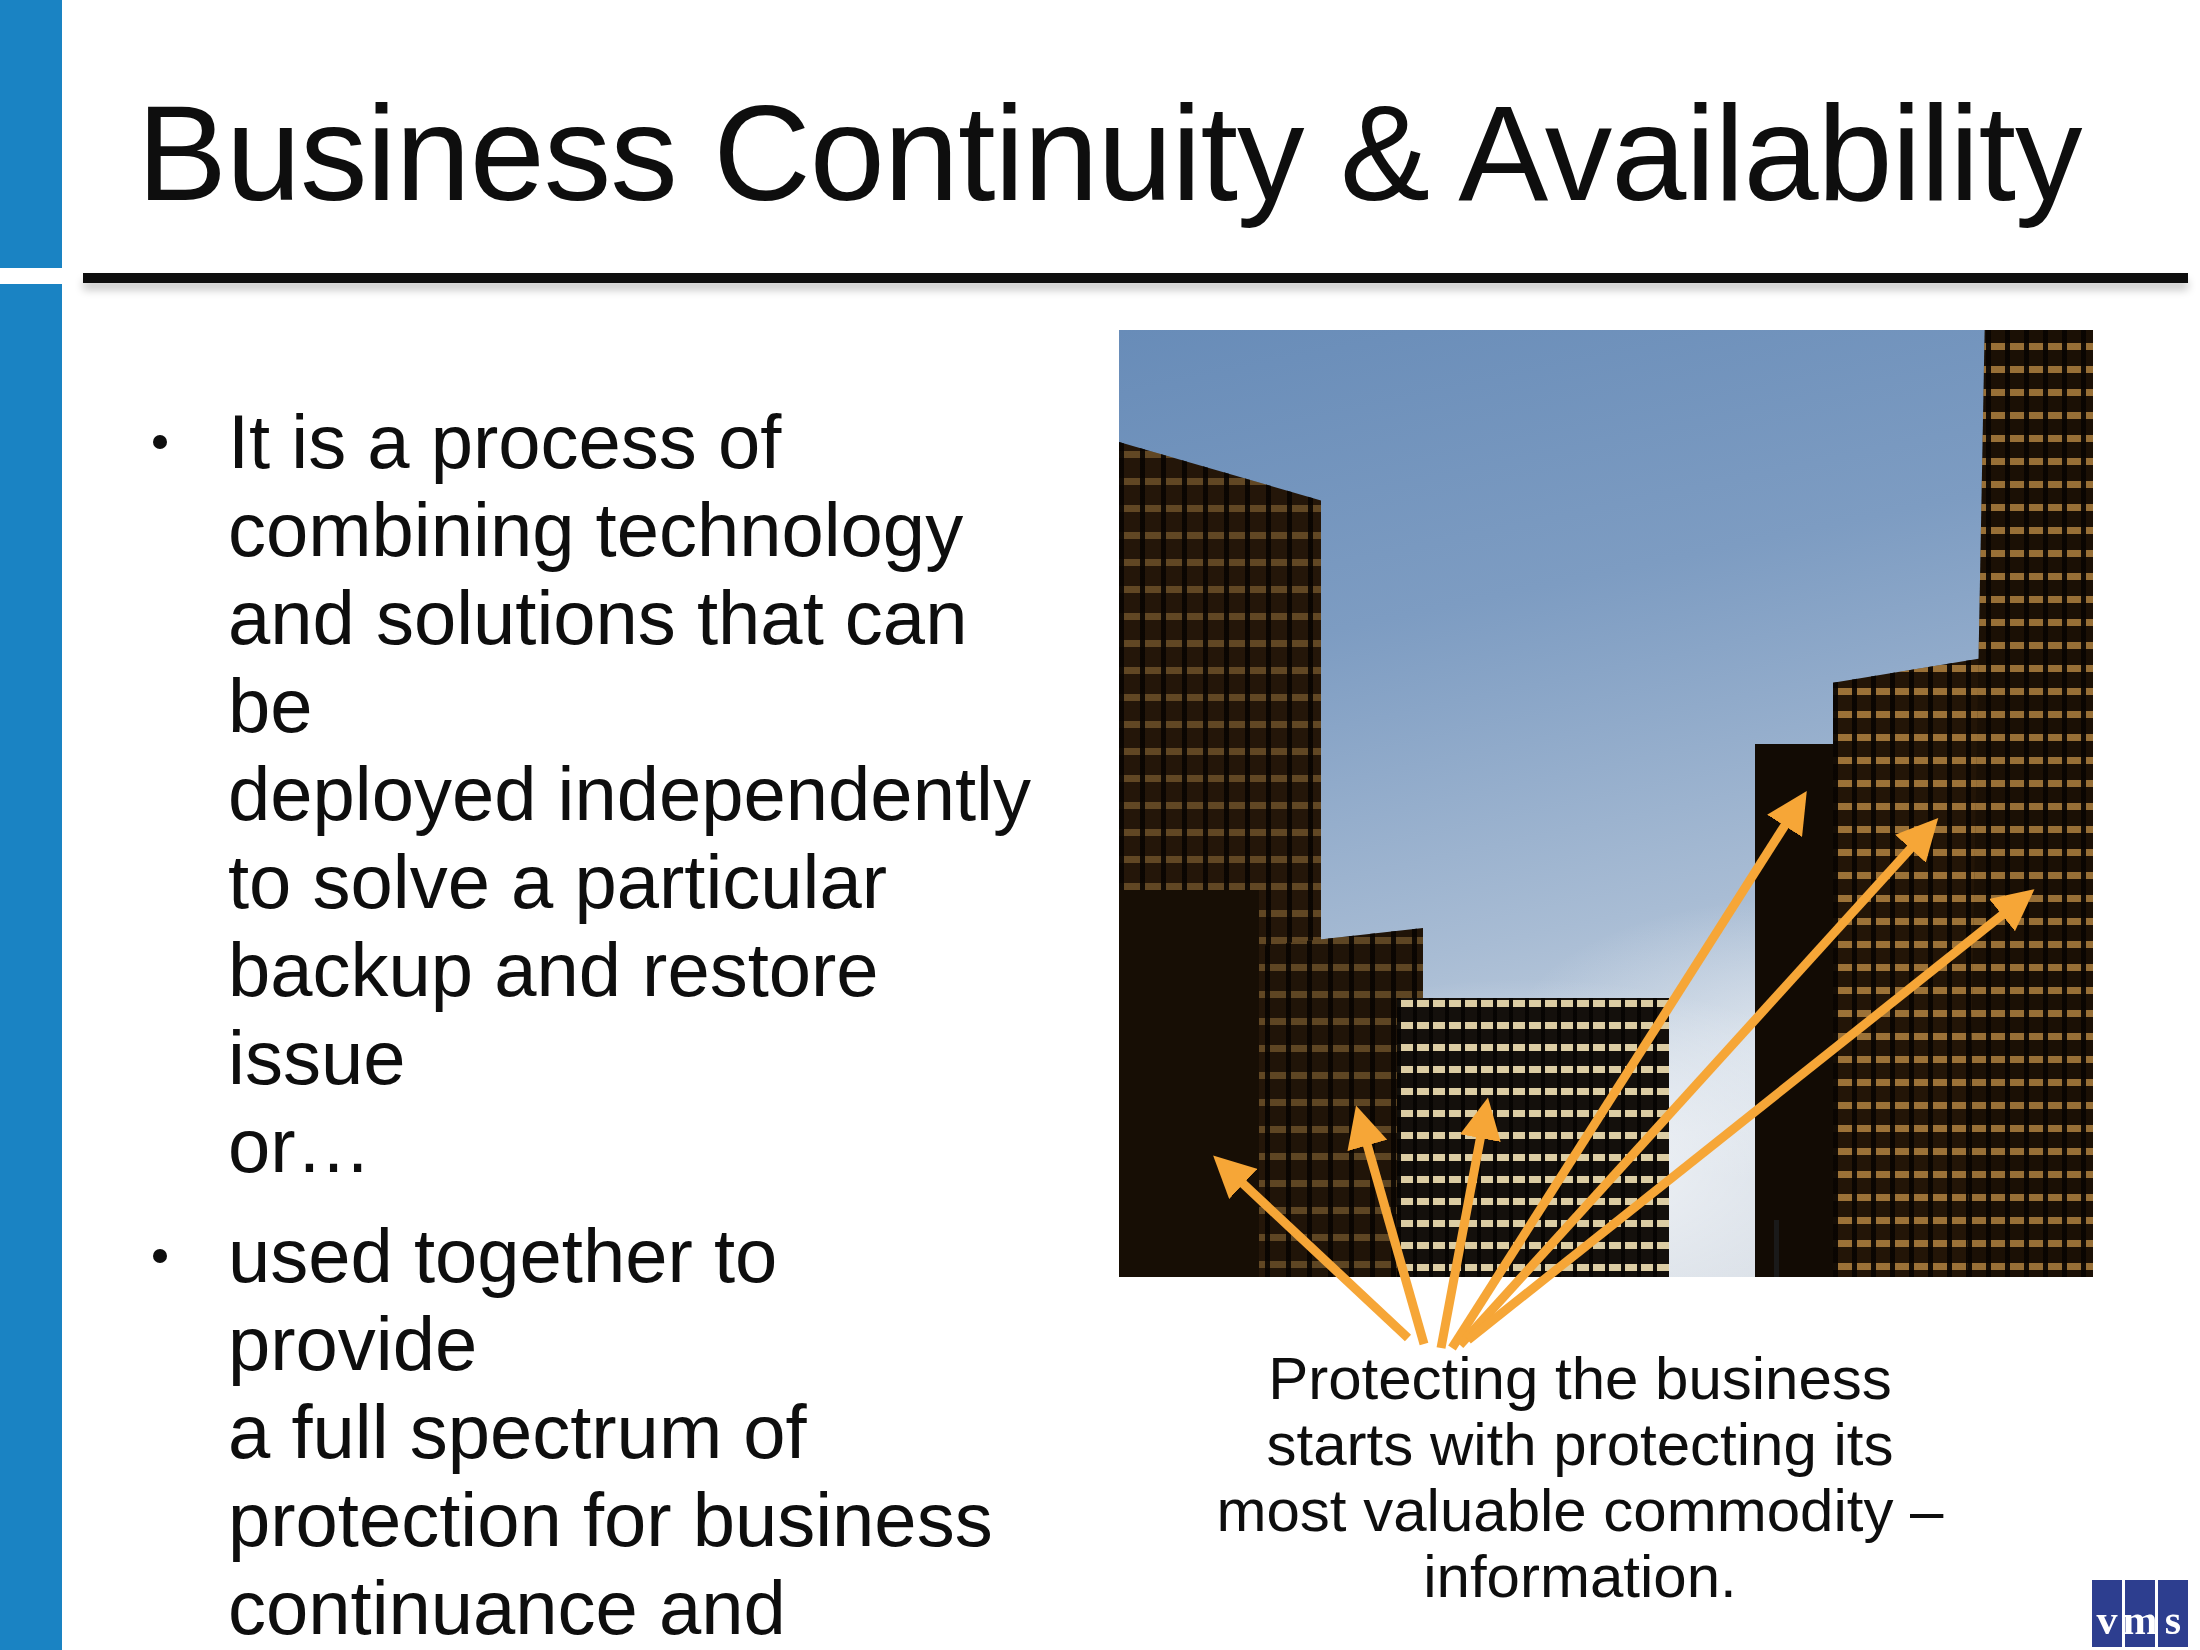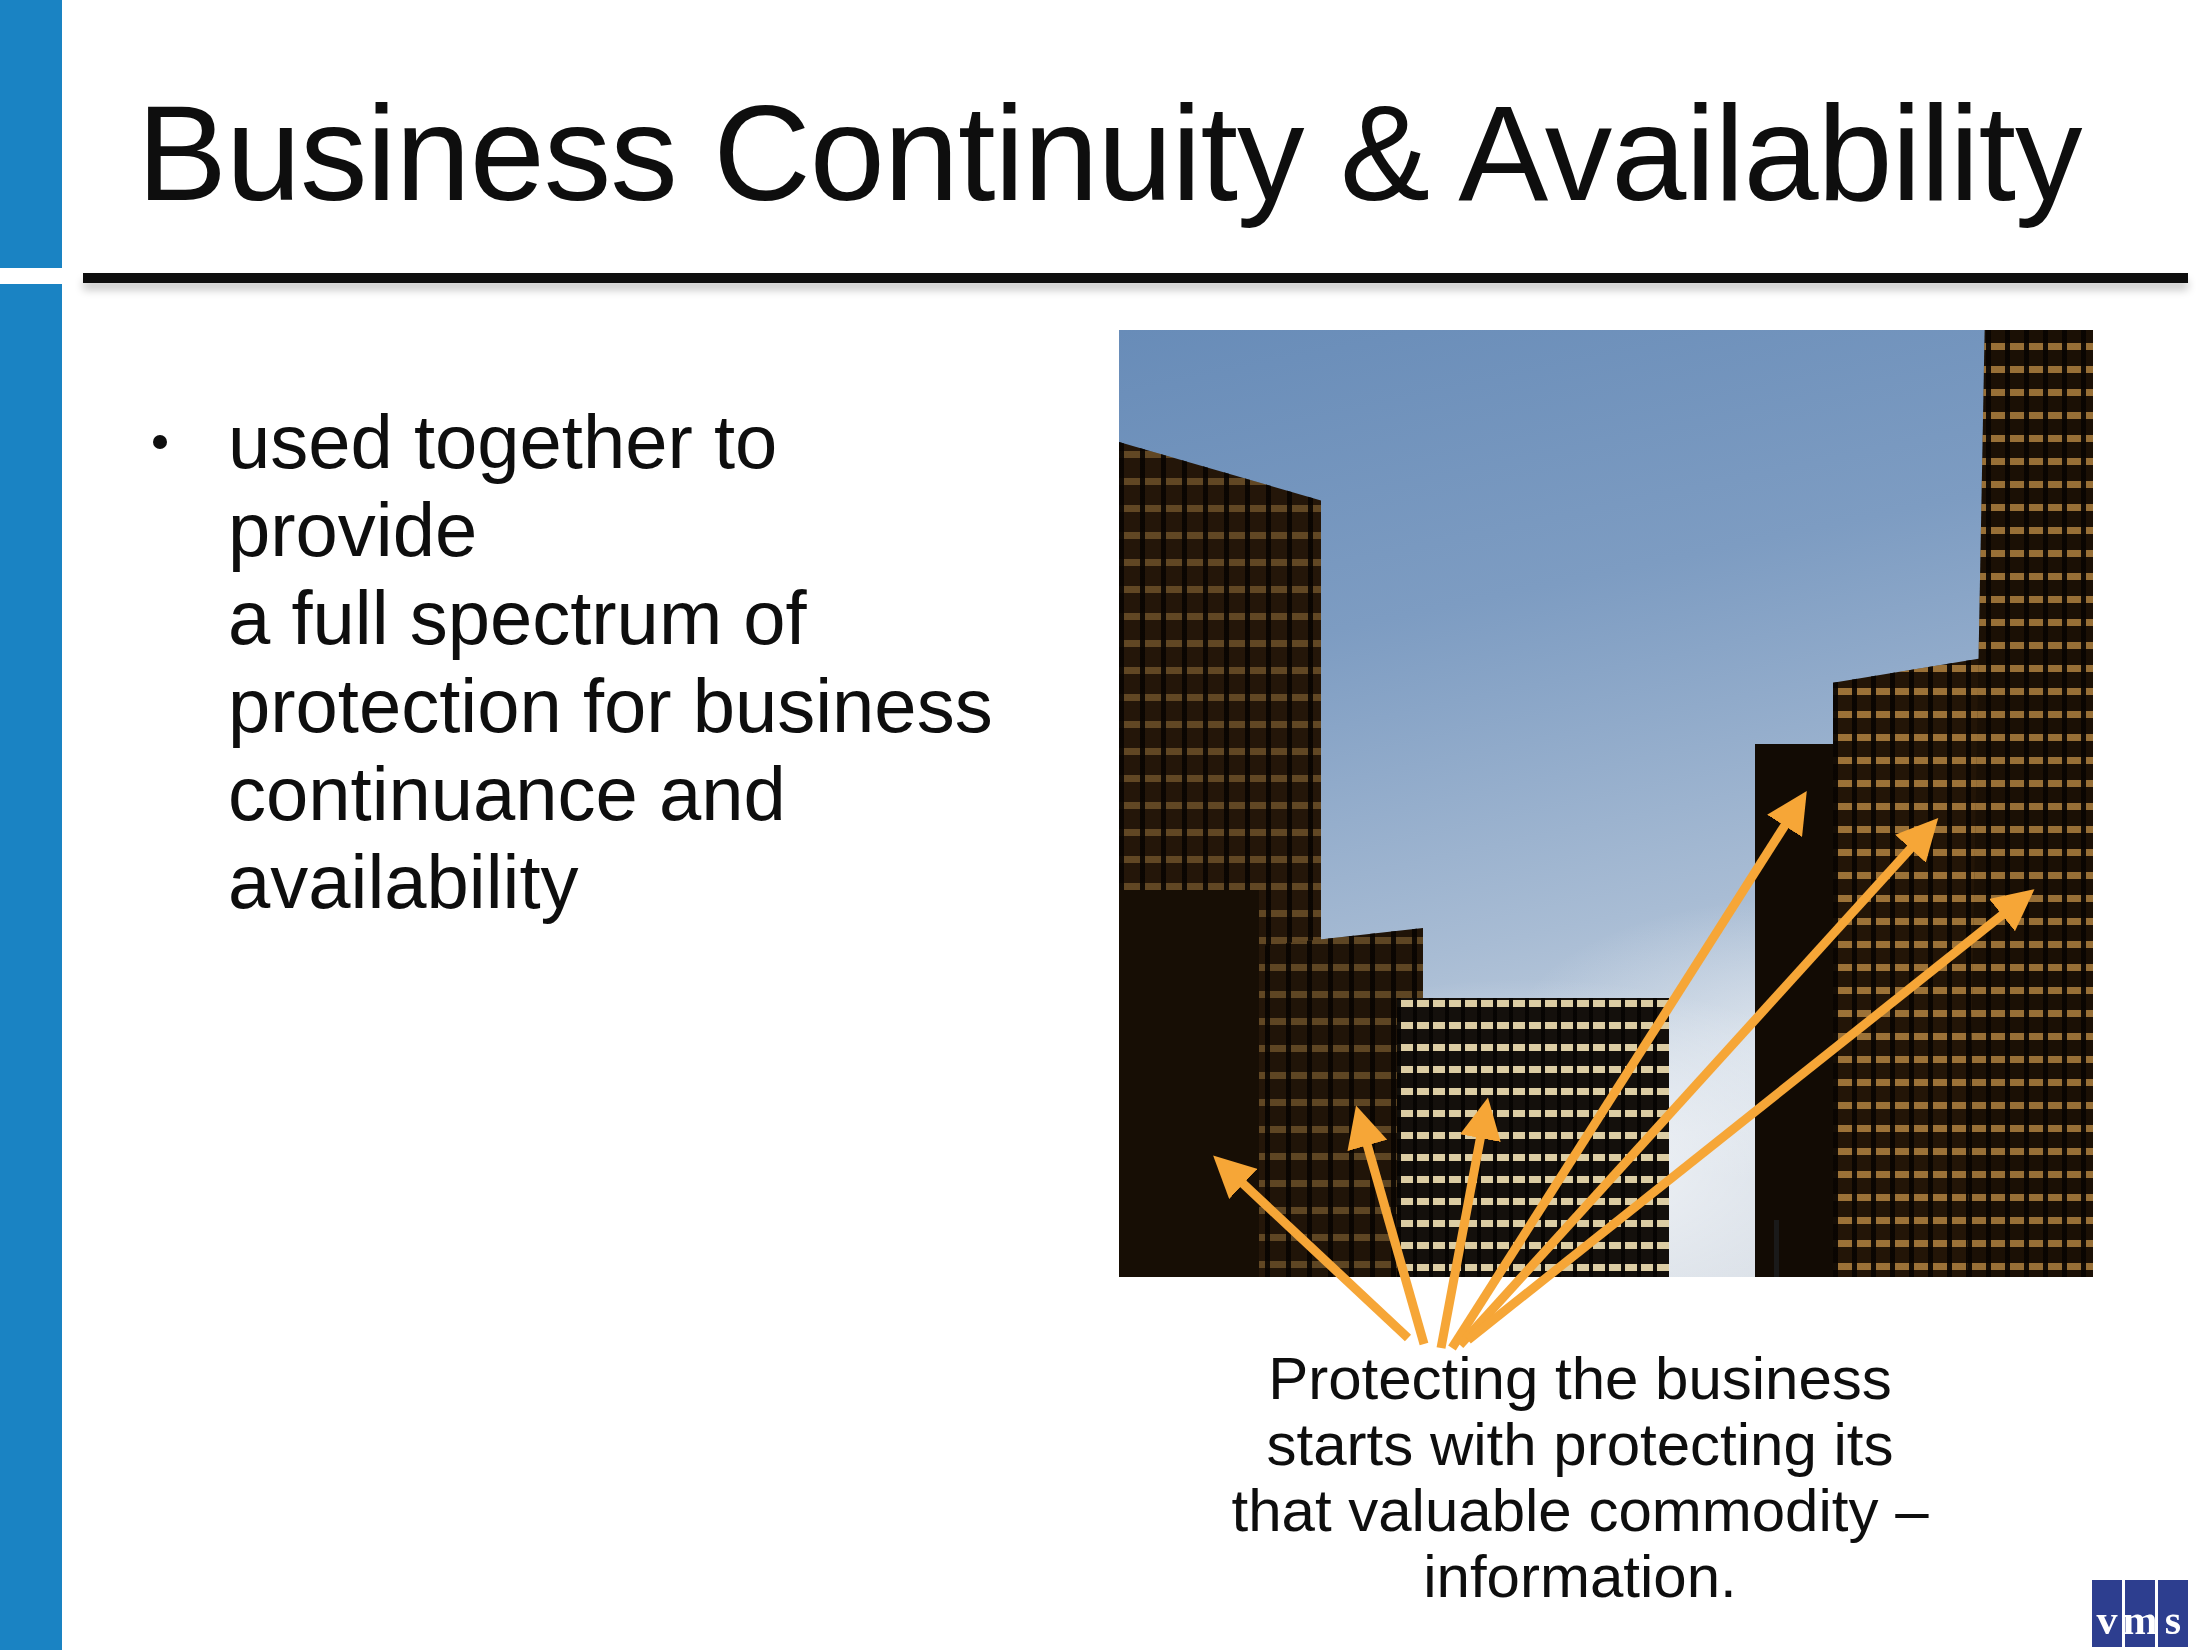--- a/index.html
+++ b/index.html
@@ -84,20 +84,27 @@
 <body>
 
 <div class="accent-bar" style="background: rgb(26, 131, 195);"></div>
 <div class="accent-notch"></div>
 
 <h1 class="slide-title">Business Continuity &amp; Availability</h1>
 
 <div class="title-rule"></div>
 
 <ul class="bullet-list">
+  <li>It is a process of
+combining technology
+and solutions that can be
+deployed independently
+to solve a particular
+backup and restore issue
+or…</li>
   <li>used together to provide
 a full spectrum of
 protection for business
 continuance and
 availability</li>
 </ul>
 
 <div class="photo">
   <div class="bldg b-left w-dim"></div>
   <div class="bldg b-left-low"></div>
@@ -120,20 +127,20 @@
       <line x1="1424" y1="1344" x2="1359" y2="1116" stroke="#F6A637" stroke-width="9" marker-end="url(#ah)"></line>
       <line x1="1441" y1="1348" x2="1486" y2="1108" stroke="#F6A637" stroke-width="9" marker-end="url(#ah)"></line>
       <line x1="1452" y1="1348" x2="1801" y2="800" stroke="#F6A637" stroke-width="9" marker-end="url(#ah)"></line>
       <line x1="1460" y1="1345" x2="1931" y2="826" stroke="#F6A637" stroke-width="9" marker-end="url(#ah)"></line>
       <line x1="1468" y1="1340" x2="2026" y2="896" stroke="#F6A637" stroke-width="9" marker-end="url(#ah)"></line>
     </g>
 </svg>
 
 <div class="photo-caption">Protecting the business
 starts with protecting its
-that valuable commodity –
+most valuable commodity –
 information.</div>
 
 <div class="logo">
   <span class="logo-square" style="background: rgb(45, 62, 143);">v</span>
   <span class="logo-square" style="background: rgb(45, 62, 143);">m</span>
   <span class="logo-square" style="background: rgb(45, 62, 143);">s</span>
 </div>
 
 </body></html>

